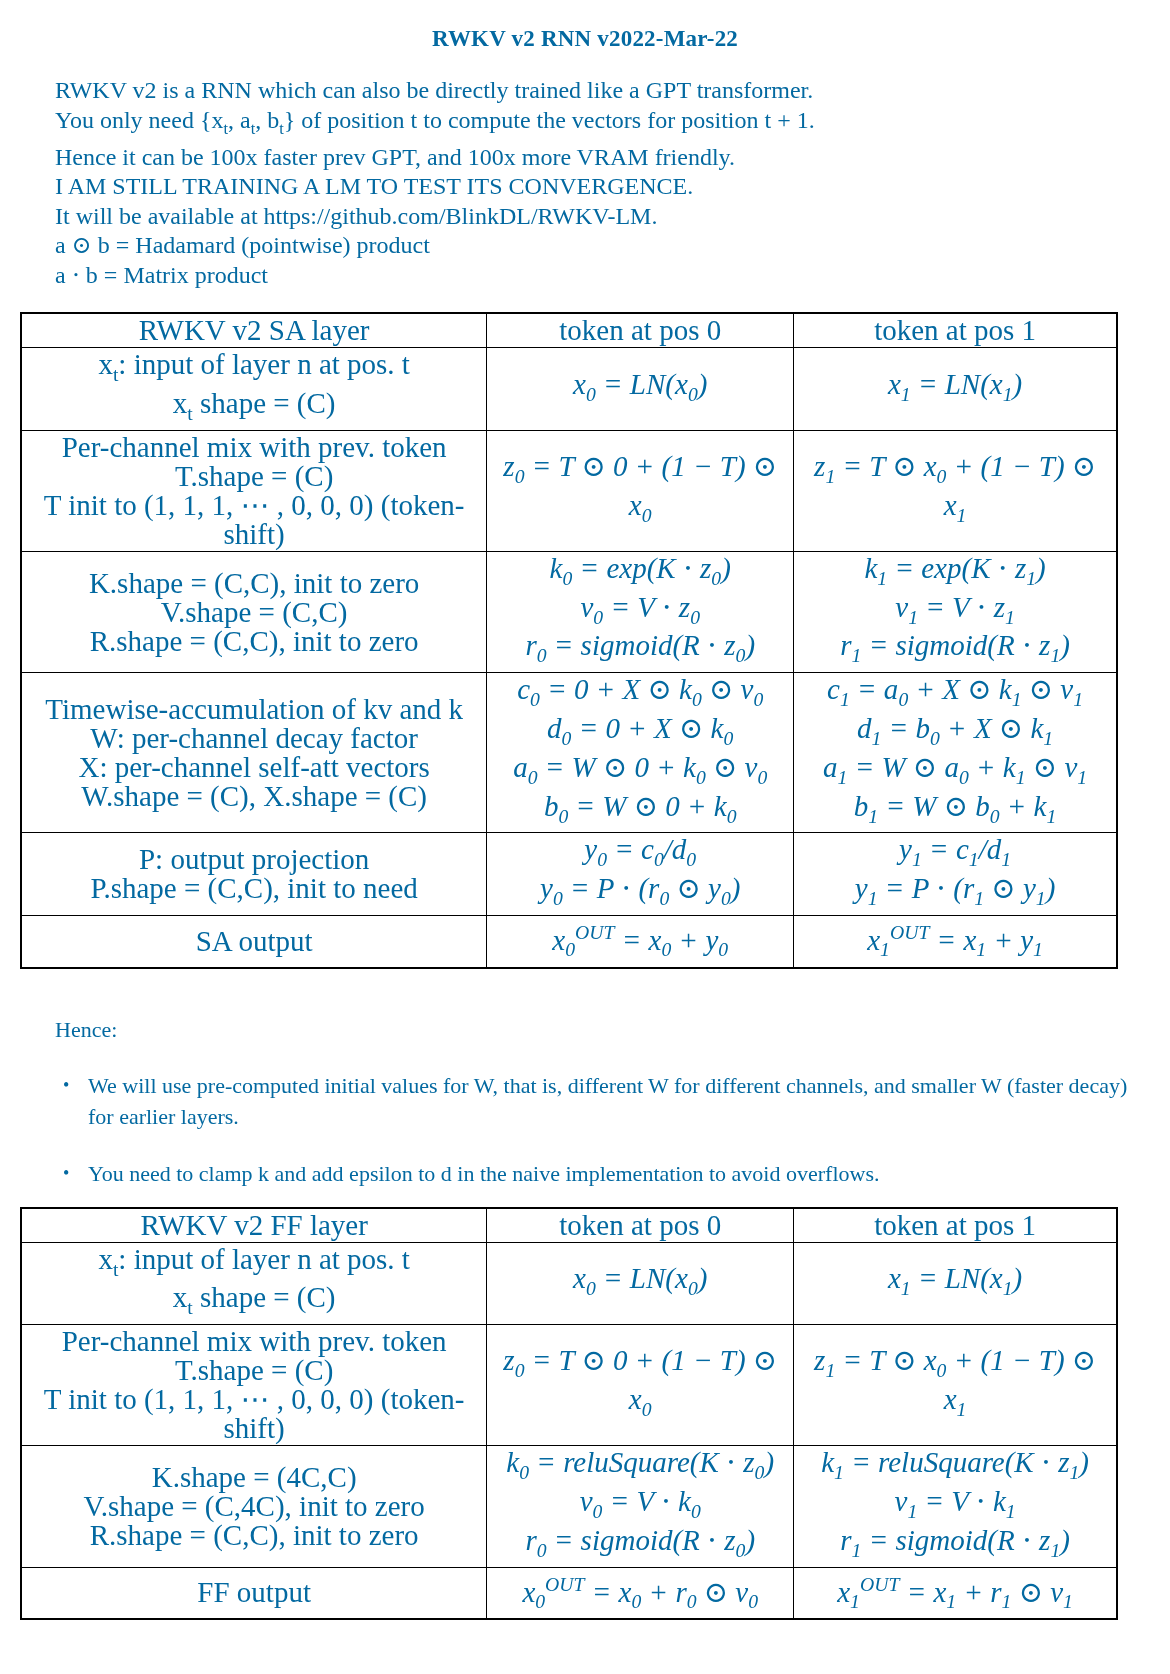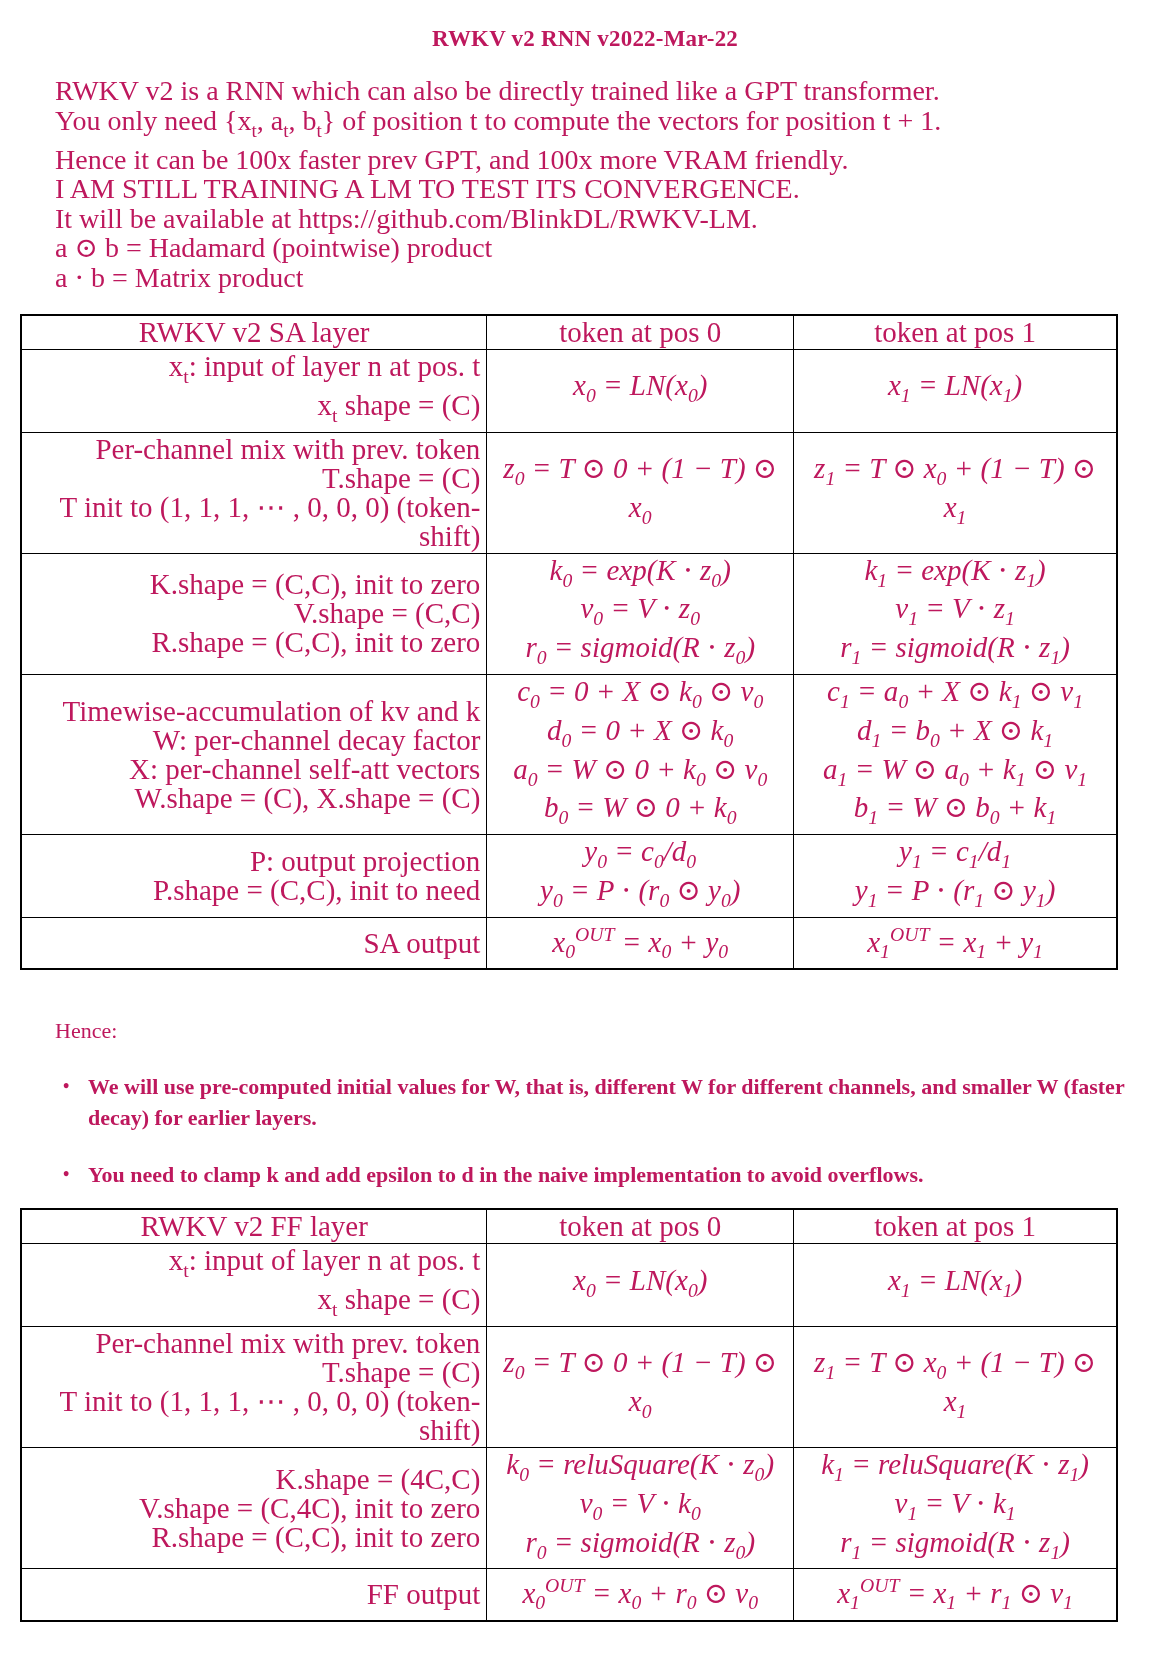--- a/index.html
+++ b/index.html
@@ -1,35 +1,35 @@
 <!DOCTYPE html>
 <html><head>
 <meta charset="utf-8">
 <style>
   * { margin:0; padding:0; box-sizing:border-box; }
   html,body { background:#ffffff; }
   .page {
-    width:1170px; height:1674px; background:#fff; color:#be185d;
+    width:1170px; height:1674px; background:#fff; color:#0369a1;
     font-family:"Liberation Serif","DejaVu Serif",serif;
     overflow:hidden; position:relative;
   }
   .doc-title { padding-top:26px; text-align:center; font-size:23px; font-weight:700; letter-spacing:.2px; }
-  .intro { margin:24px 0 0 55px; font-size:28px; line-height:29.5px; }
+  .intro { margin:24px 0 0 55px; font-size:24px; line-height:29.5px; }
   .intro .line { white-space:pre-wrap; }
 
   table.spec { border-collapse:collapse; margin:22px 0 0 20px; width:1098px; table-layout:fixed; border:2px solid #000; }
   table.spec td { border:1.5px solid #000; text-align:center; vertical-align:middle; padding:2px 6px; font-size:29px; }
   table.spec .c1 { width:42.5%; } table.spec .c2 { width:28%; } table.spec .c3 { width:29.5%; }
-  td .lbl { line-height:29px; font-style:normal;text-align:right; }
+  td .lbl { line-height:29px; font-style:normal; }
   td .math { line-height:29px; font-style:italic; }
   td.hdr { line-height:29px; font-style:normal; }
   sub { font-size:68%; } sup { font-size:68%; }
 
   .sec-heading { margin:46px 0 0 55px; font-size:22px; line-height:29px; }
-  .bullets { margin-left:55px; margin-right:18px;font-weight:bold; }
+  .bullets { margin-left:55px; margin-right:18px; }
   .bullet-item { position:relative; padding-left:33px; font-size:22px; line-height:31px; margin-top:26px; }
   .bullet-item::before { content:"•"; position:absolute; left:8px; top:0; font-size:18px; }
   .todo .bullet-item { margin-top:22px; line-height:29px; }
   table.ff { margin-top:18px; }
 </style>
 </head>
 <body>
 
 <div class="page">
 

